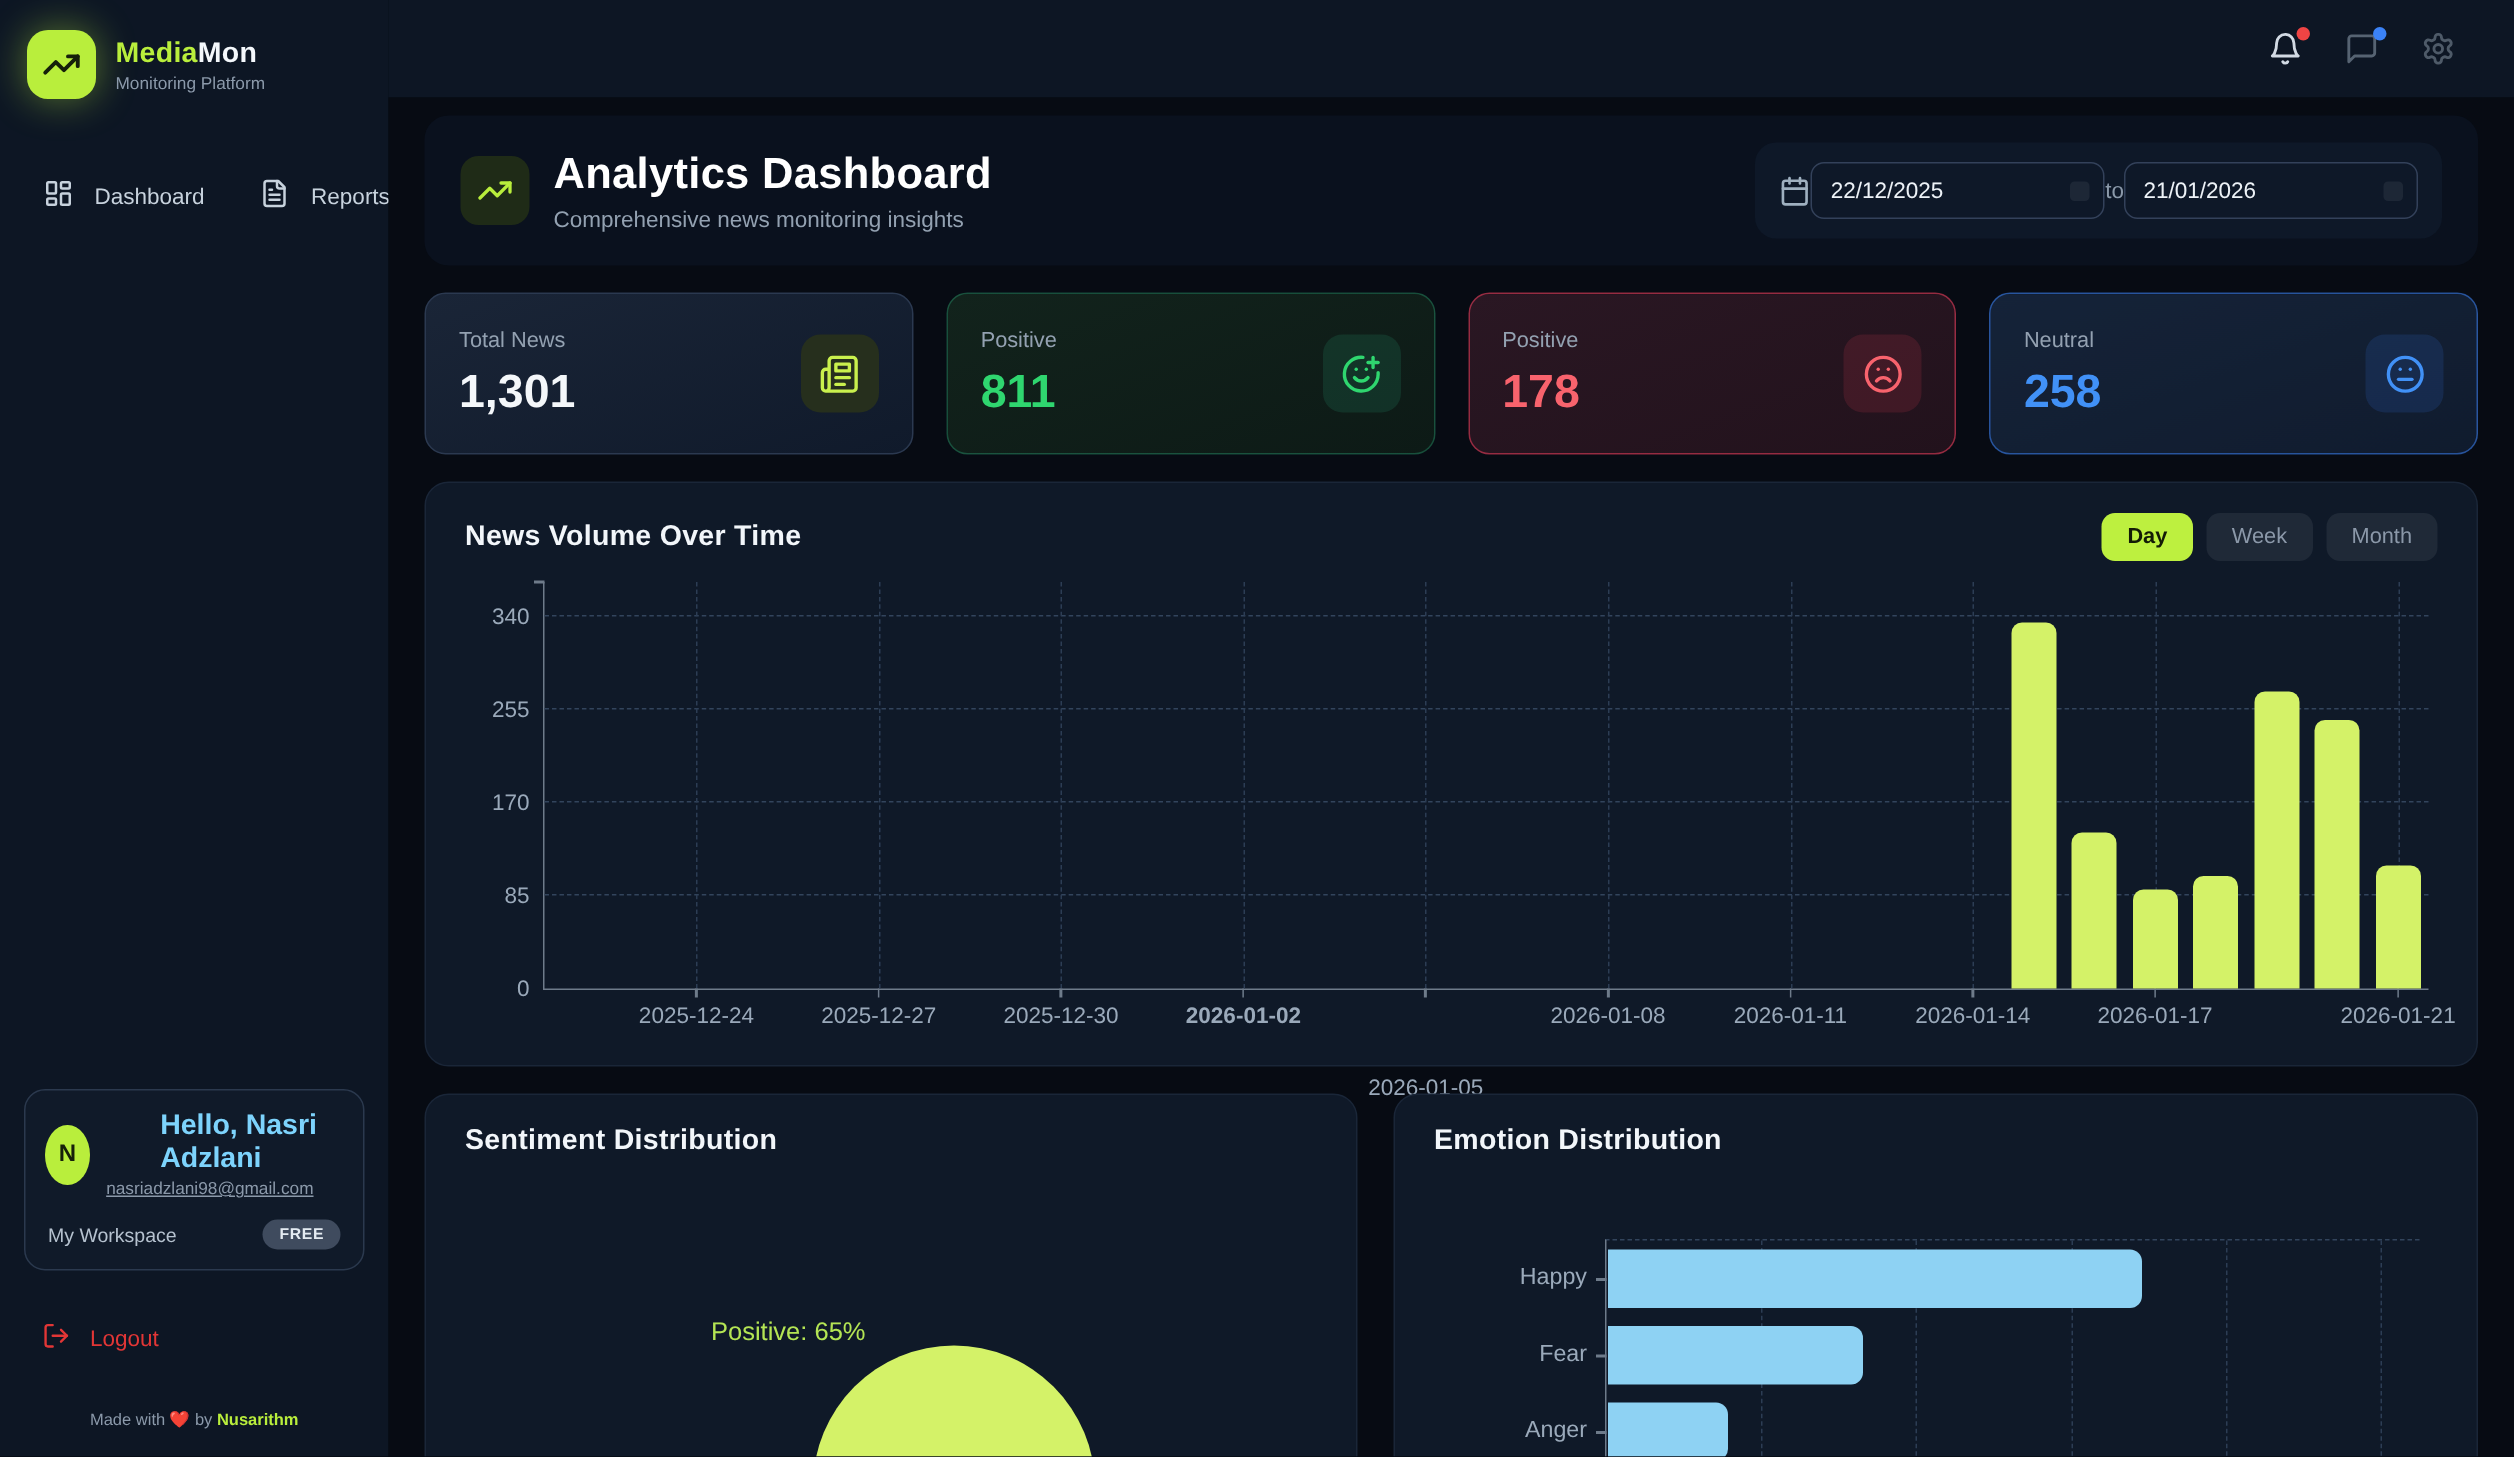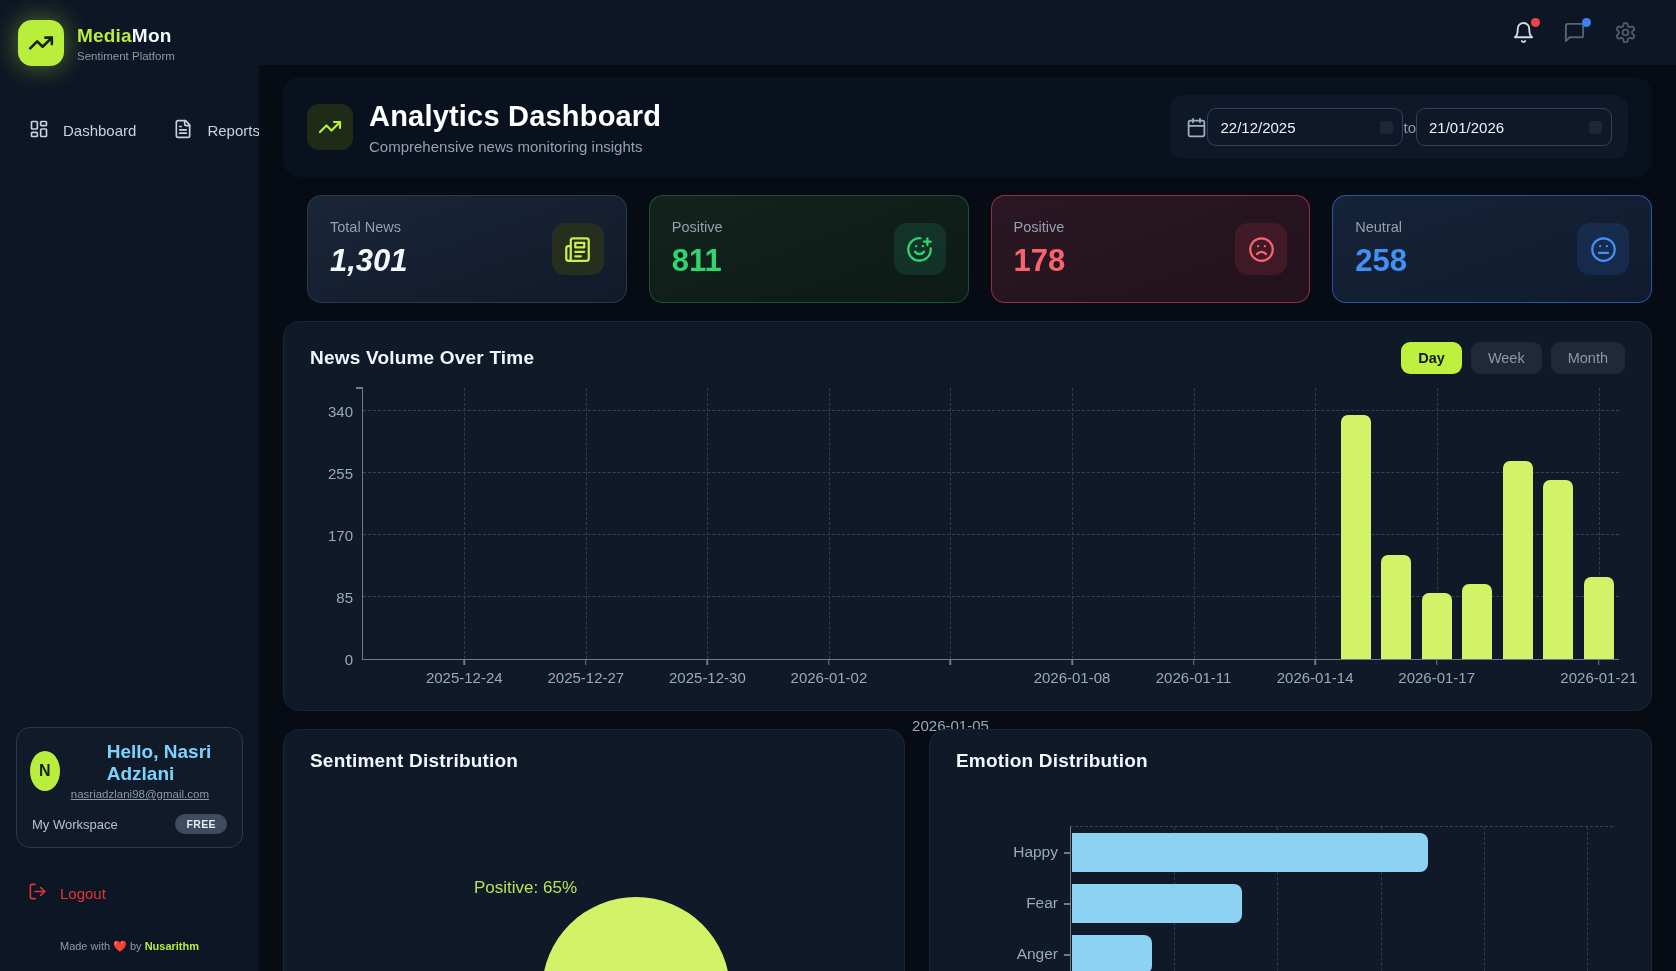--- a/index.html
+++ b/index.html
@@ -63,22 +63,22 @@
   .picker-box{position:absolute;right:10px;width:13px;height:13px;border-radius:3px;background:#1d2736;}
   .date-to{color:#8b99aa;font-size:15px;}
 
   
   .stats-row{display:flex;gap:22px;}
   .stat-card{flex:1;border-radius:14px;padding:18px 22px;display:flex;align-items:center;
              justify-content:space-between;height:108px;box-sizing:border-box;}
   .stat-label{font-size:14.5px;color:#93a1b1;}
   .stat-value{font-size:31px;font-weight:800;margin-top:8px;}
   .stat-chip{width:52px;height:52px;border-radius:13px;display:flex;align-items:center;justify-content:center;}
-  .stat--total{background:linear-gradient(160deg,#1a2537,#101a2b);border:1px solid #2b3950;margin-left:24px;}
-  .stat--total .stat-value{color:#f4f7fa;font-style:italic;}
+  .stat--total{background:linear-gradient(160deg,#1a2537,#101a2b);border:1px solid #2b3950;}
+  .stat--total .stat-value{color:#f4f7fa;}
   .stat--total .stat-chip{background:#262f1d;color:#c9f04d;}
   .stat--positive{background:linear-gradient(160deg,#12231c,#0d1a16);border:1px solid rgba(52,211,153,.28);}
   .stat--positive .stat-value{color:#2fd66f;}
   .stat--positive .stat-chip{background:rgba(52,211,153,.12);color:#2fd66f;}
   .stat--negative{background:linear-gradient(160deg,#2a1723,#22121c);border:1px solid rgba(244,63,94,.55);}
   .stat--negative .stat-value{color:#f8636d;}
   .stat--negative .stat-chip{background:rgba(244,63,94,.14);color:#f8636d;}
   .stat--neutral{background:linear-gradient(160deg,#152338,#101b2e);border:1px solid rgba(59,130,246,.55);}
   .stat--neutral .stat-value{color:#4191f7;}
   .stat--neutral .stat-chip{background:rgba(59,130,246,.14);color:#4191f7;}
@@ -129,21 +129,21 @@
       <div class="logo-badge">
         <svg width="26" height="26" viewBox="0 0 24 24" fill="none" stroke="currentColor" stroke-width="2.4" stroke-linecap="round" stroke-linejoin="round">
             <polyline points="22 7 13.5 15.5 8.5 10.5 2 17"></polyline>
             <polyline points="16 7 22 7 22 13"></polyline>
           </svg>
       </div>
       <div>
         <div class="logo-title">
           <span class="b1">Media</span><span class="b2">Mon</span>
         </div>
-        <div class="logo-sub">Sentiment Platform</div>
+        <div class="logo-sub">Monitoring Platform</div>
       </div>
     </div>
 
     <nav class="nav">
       <div class="nav-item">
         <span><svg width="20" height="20" viewBox="0 0 24 24" fill="none" stroke="currentColor" stroke-width="2" stroke-linecap="round" stroke-linejoin="round">
               <rect width="7" height="9" x="3" y="3" rx="1"></rect>
               <rect width="7" height="5" x="14" y="3" rx="1"></rect>
               <rect width="7" height="9" x="14" y="12" rx="1"></rect>
               <rect width="7" height="5" x="3" y="16" rx="1"></rect>
@@ -357,21 +357,21 @@
               <div class="xtickmark" style="left: 8.06452%;"></div>
               <div class="xtick" style="left: 8.06452%;">2025-12-24</div>
               <div class="vgrid" style="left: 17.7419%;"></div>
               <div class="xtickmark" style="left: 17.7419%;"></div>
               <div class="xtick" style="left: 17.7419%;">2025-12-27</div>
               <div class="vgrid" style="left: 27.4194%;"></div>
               <div class="xtickmark" style="left: 27.4194%;"></div>
               <div class="xtick" style="left: 27.4194%;">2025-12-30</div>
               <div class="vgrid" style="left: 37.0968%;"></div>
               <div class="xtickmark" style="left: 37.0968%;"></div>
-              <div class="xtick" style="left: 37.0968%;">2026-01-02</div>
+              <div class="xtick" style="left: 37.0968%; font-weight: bold;">2026-01-02</div>
               <div class="vgrid" style="left: 46.7742%;"></div>
               <div class="xtickmark" style="left: 46.7742%;"></div>
               <div class="xtick" style="left: 46.7742%; margin-top: 48px;">2026-01-05</div>
               <div class="vgrid" style="left: 56.4516%;"></div>
               <div class="xtickmark" style="left: 56.4516%;"></div>
               <div class="xtick" style="left: 56.4516%;">2026-01-08</div>
               <div class="vgrid" style="left: 66.129%;"></div>
               <div class="xtickmark" style="left: 66.129%;"></div>
               <div class="xtick" style="left: 66.129%;">2026-01-11</div>
               <div class="vgrid" style="left: 75.8065%;"></div>

